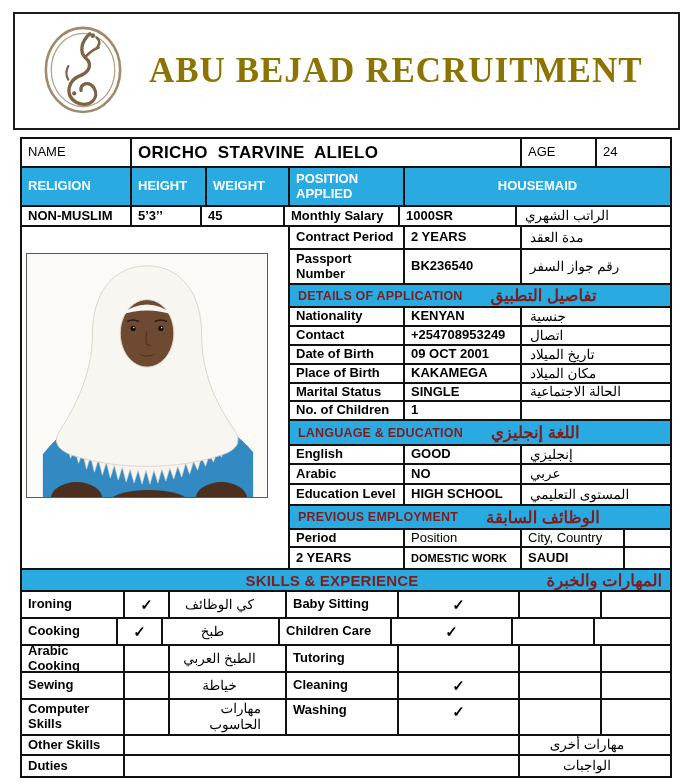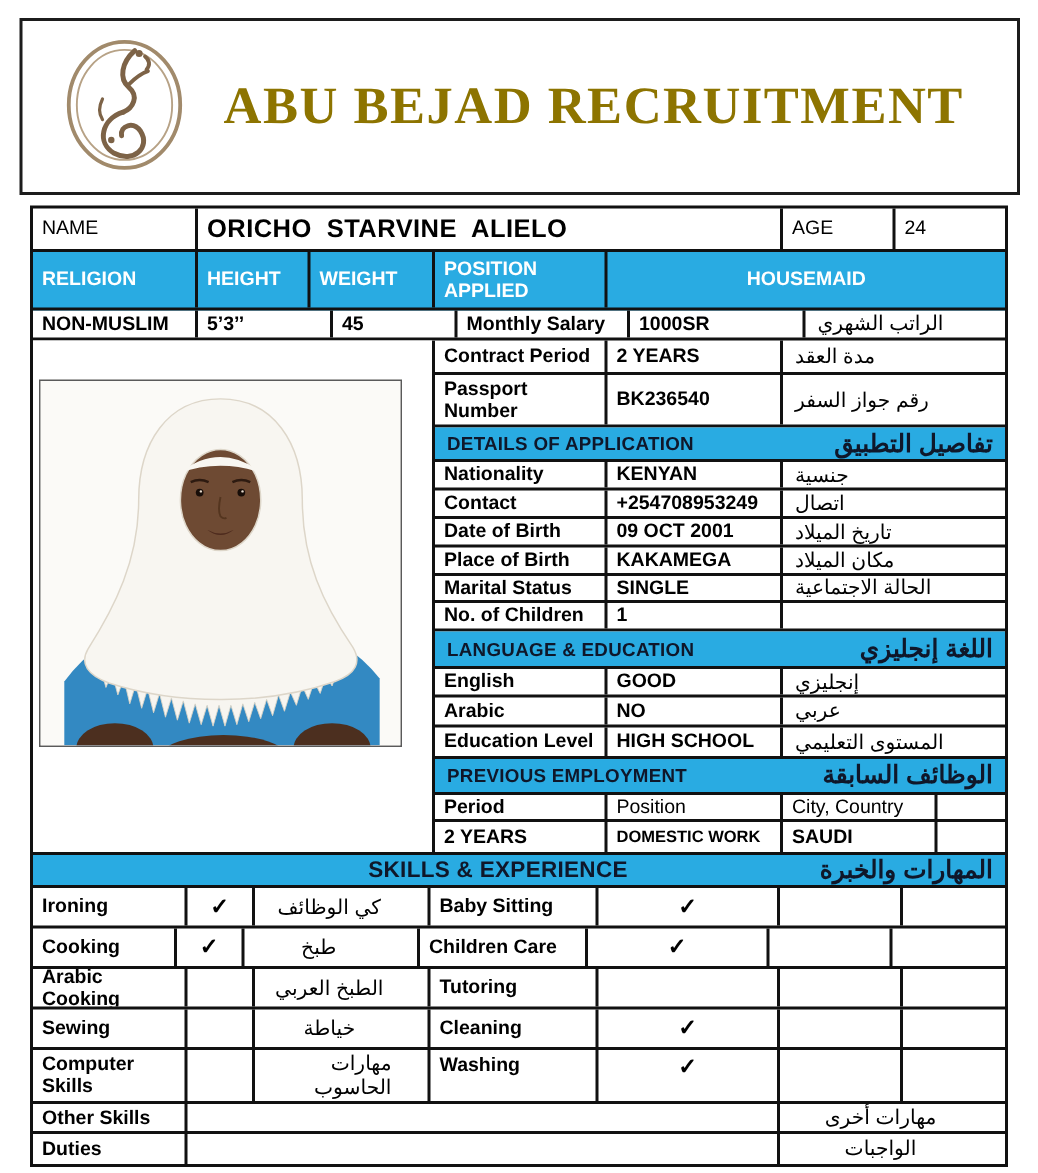--- a/index.html
+++ b/index.html
@@ -33,25 +33,25 @@
   .c.plain { font-weight: normal; }
   .c.center { justify-content: center; }
   .ar {
     justify-content: flex-end; direction: rtl; font-weight: normal;
     font-size: 13.5px; padding-left: 8px; padding-right: 24px;
   }
   .ar.center { justify-content: center; }
   .cyan  { background: #29abe2; color: #fff; }
   .cyan .c, .banner { border-color: #111; }
   .banner {
-    background: #29abe2; color: #0f172a; display: flex; align-items: center;
-    justify-content: space-between; padding: 0 8px; flex: 1 1 auto;
+    background: #29abe2; color: #7f1d1d; display: flex; align-items: center;
+    justify-content: flex-start; padding: 0 8px; flex: 1 1 auto;
   }
   .banner .en { font-weight: bold; font-size: 12.5px; letter-spacing: 0.2px; }
-  .banner .arb { font-weight: bold; font-size: 16.5px; direction: rtl; }
+  .banner .arb { font-weight: bold; font-size: 16.5px; direction: rtl; margin-left: 28px; }
   .name-big { font-size: 17px; white-space: pre; letter-spacing: 0.3px; }
   .med { font-weight: normal; font-size: 13px; }
   .small-caps { font-size: 11px; }
   .mark { justify-content: center; font-size: 15px; font-weight: bold; }
   
   .mid { display: flex; border-bottom: 2px solid #111; flex: 0 0 auto; }
   .photo-cell { width: 268px; border-right: 2px solid #111; position: relative; background: #fff; }
   .mid-right { flex: 1 1 auto; display: flex; flex-direction: column; }
   .mid-right .row.innerlast { border-bottom: none; }
   .photo-frame {
@@ -102,21 +102,21 @@
     <div class="row cyan" style="height:39px">
       <div class="c" style="width:110px">RELIGION</div>
       <div class="c" style="width:75px">HEIGHT</div>
       <div class="c" style="width:83px">WEIGHT</div>
       <div class="c" style="width:115px">POSITION APPLIED</div>
       <div class="c center end" style="flex:1">HOUSEMAID</div>
     </div>
 
     <div class="row" style="height:20px">
       <div class="c" style="width:110px">NON-MUSLIM</div>
-      <div class="c" style="width:90px">5’3’’</div>
+      <div class="c" style="width:70px">5’3’’</div>
       <div class="c" style="width:83px">45</div>
       <div class="c" style="width:115px">Monthly Salary</div>
       <div class="c" style="width:117px">1000SR</div>
       <div class="c ar end" style="flex:1">الراتب الشهري</div>
     </div>
 
     <div class="mid" style="height:343px">
       <div class="photo-cell">
         <div class="photo-frame">
           <svg viewBox="0 0 242 245" xmlns="http://www.w3.org/2000/svg">

